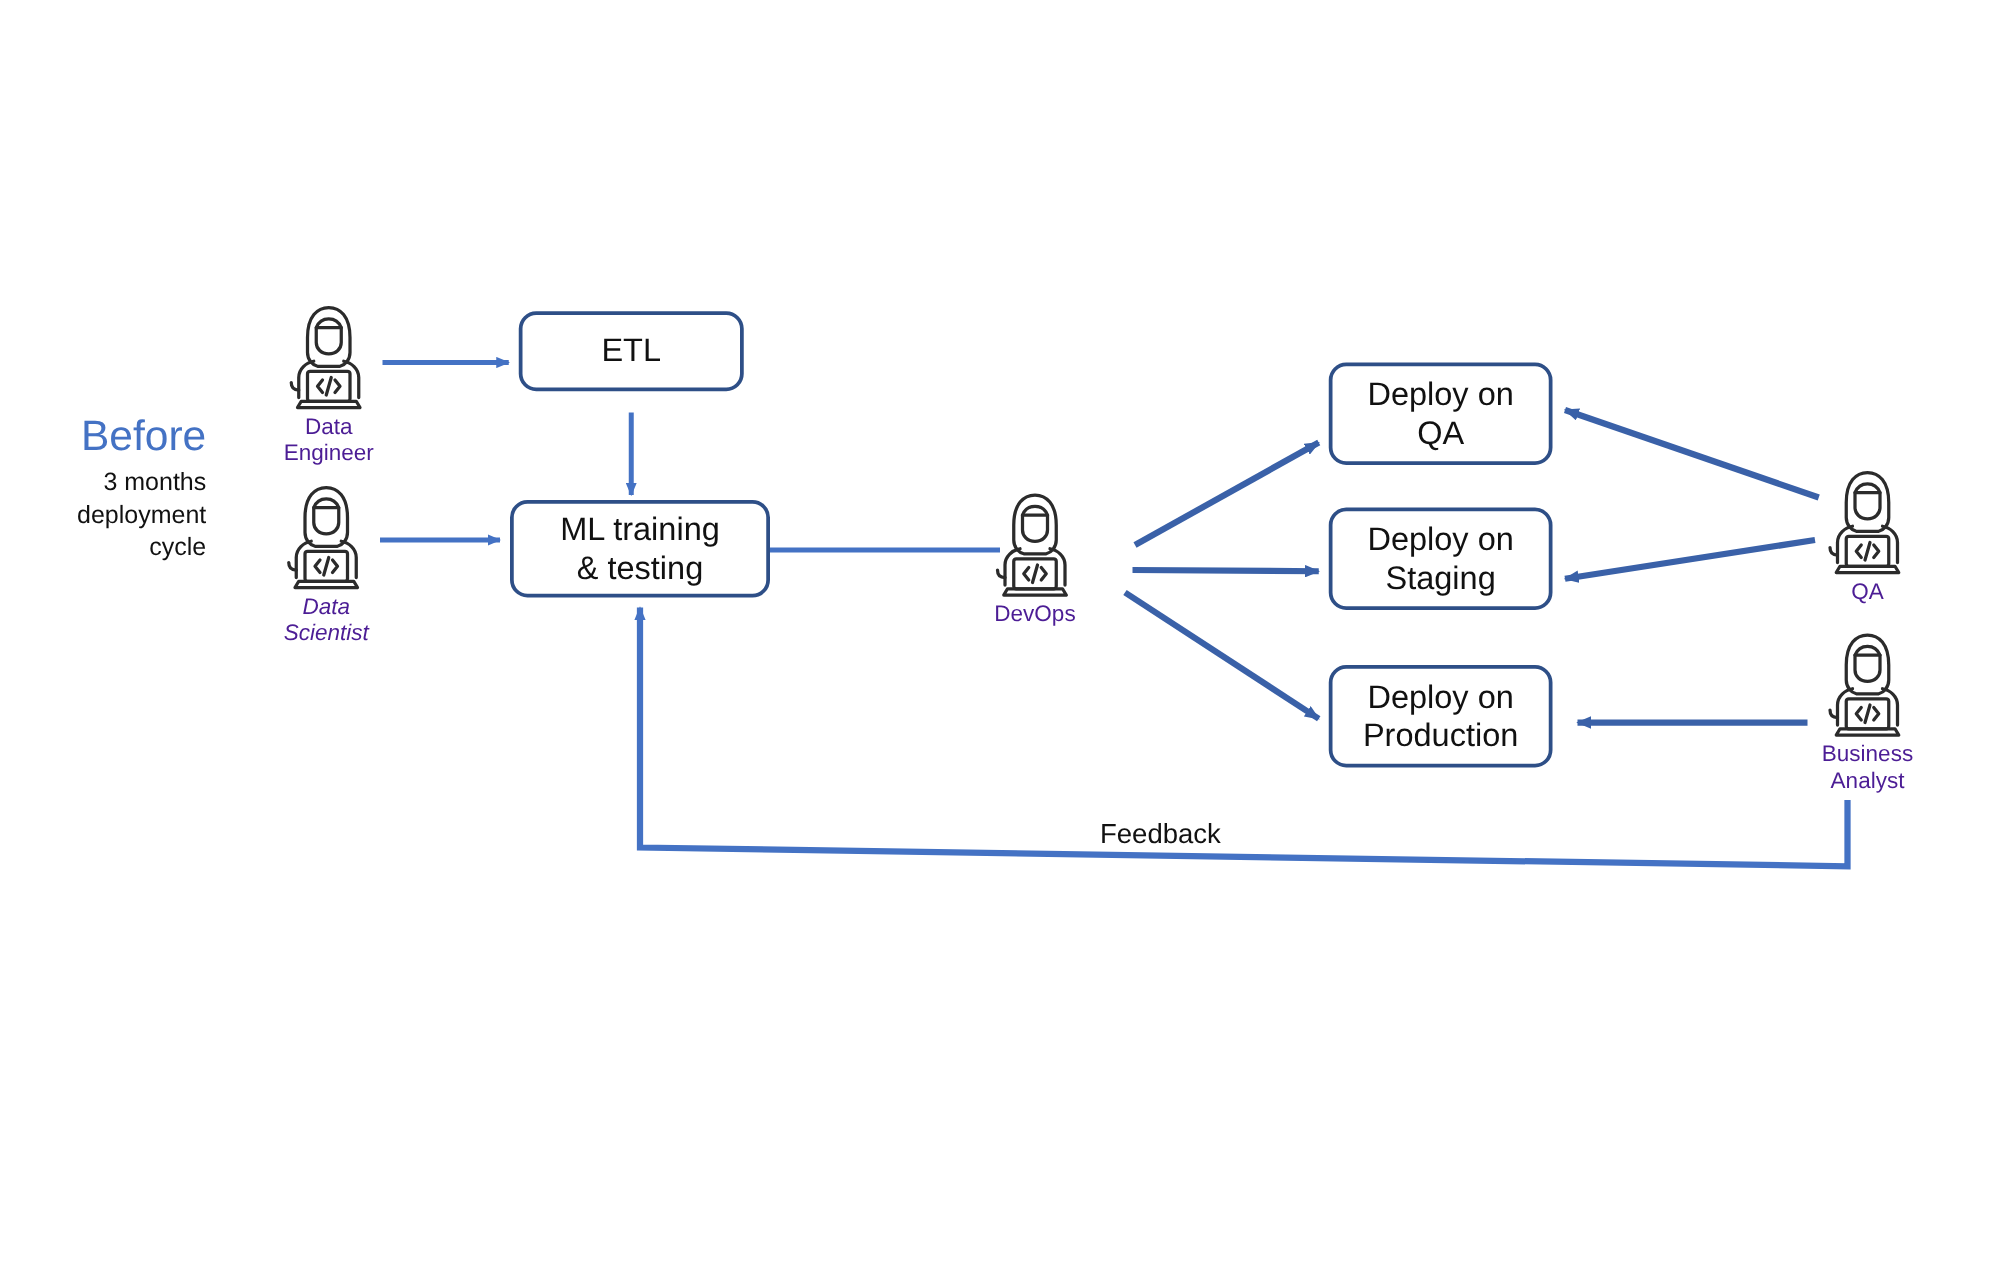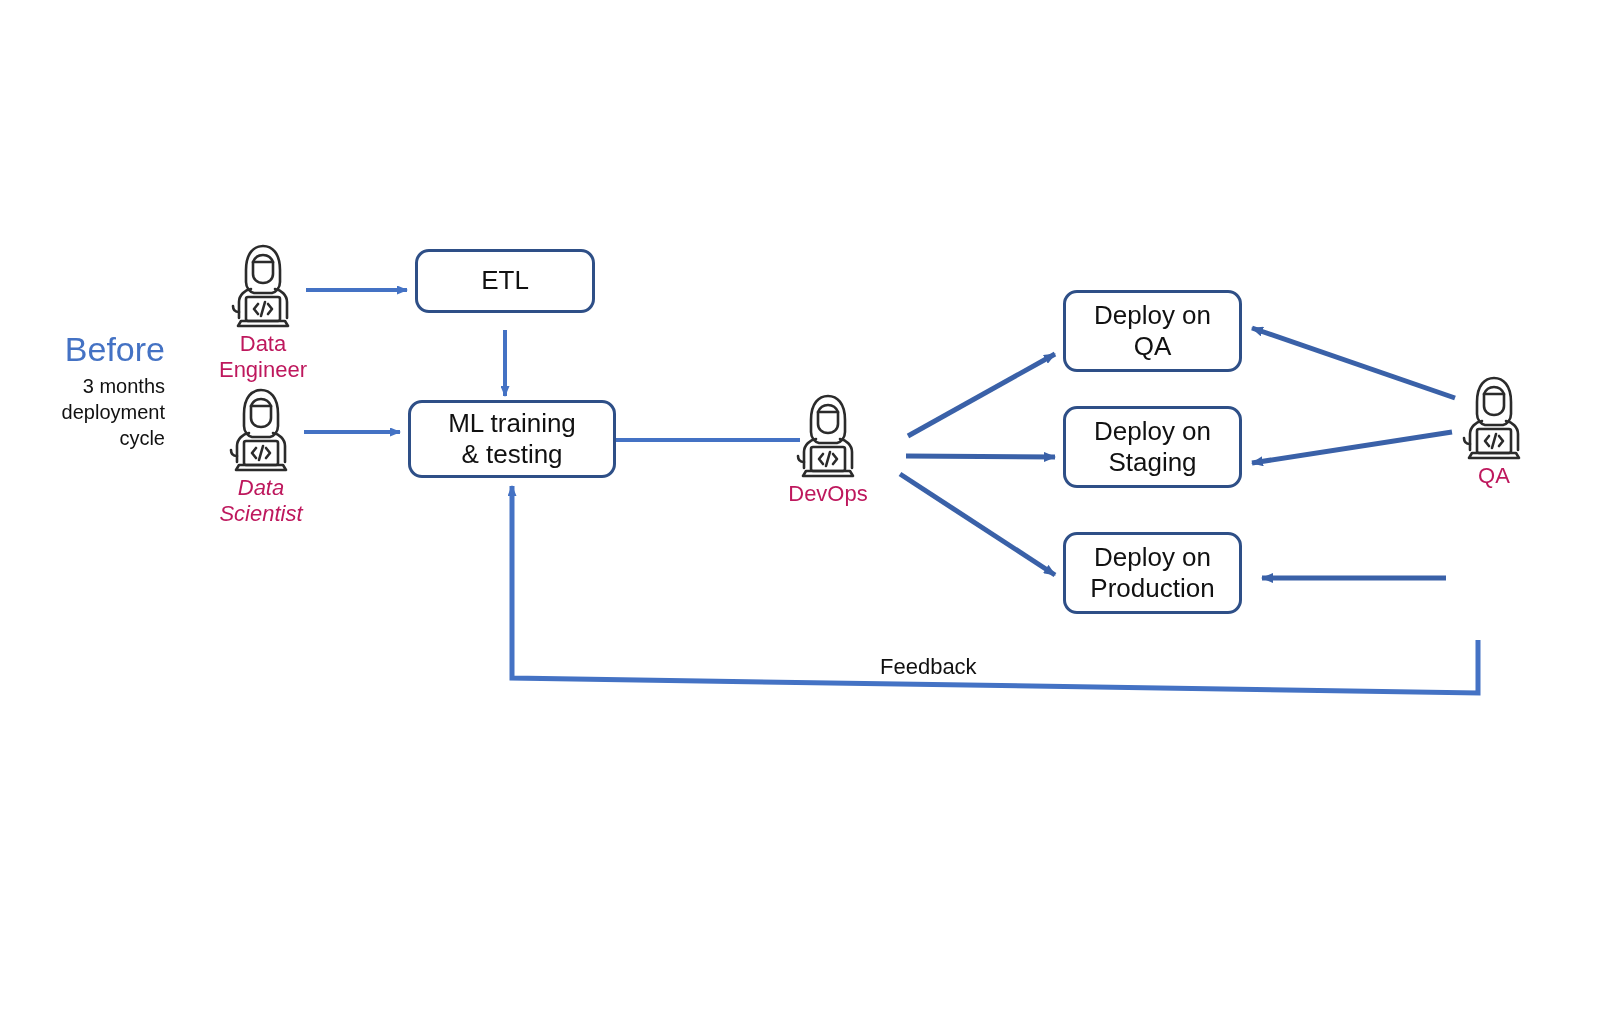--- a/index.html
+++ b/index.html
@@ -71,22 +71,22 @@
     width: 96px;
     text-align: center;
   }
   .person .glyph {
     display: block;
     width: 96px;
     height: 90px;
   }
   .person .plabel {
     display: block;
-    font-size: 22px;
-    color: #be185d;
+    font-size: 18px;
+    color: #4c1d95;
     line-height: 1.18;
     margin-top: 1px;
     white-space: pre-line;
   }
 
   
   .edge-label {
     position: absolute;
     font-size: 22px;
     color: #111111;
@@ -230,16 +230,37 @@
           <path d="M26 81 L70 81 L73 86 L23 86 Z"></path>
           <path d="M43 64 L39 69 L43 74"></path>
           <path d="M53 64 L57 69 L53 74"></path>
           <path d="M50 62 L46 76"></path>
         </g>
       </svg>
     </span>
     <span class="plabel" style="white-space: pre-line;">QA</span>
   </div>
 
+  <div class="person" style="left:1446px; top:502px;">
+    <span class="glyph">
+      <svg viewBox="0 0 96 90" xmlns="http://www.w3.org/2000/svg">
+        <g fill="none" stroke="#2B2B2B" stroke-width="2.6" stroke-linecap="round" stroke-linejoin="round">
+          <path d="M31 30 C31 13, 39 6, 48 6 C57 6, 65 13, 65 30 L65 42 C65 48, 61 52, 57 53 L39 53 C35 52, 31 48, 31 42 Z"></path>
+          <path d="M38 22 L58 22 L58 34 C58 39, 54 43, 48 43 C42 43, 38 39, 38 34 Z"></path>
+          <path d="M38 22 C40 17, 44 15, 48 15 C52 15, 56 17, 58 22"></path>
+          <path d="M24 78 L24 62 C24 55, 30 50, 36 49"></path>
+          <path d="M72 78 L72 62 C72 55, 66 50, 60 49"></path>
+          <path d="M24 72 C20 72, 18 70, 18 66"></path>
+          <rect x="31" y="57" width="34" height="24" rx="2"></rect>
+          <path d="M26 81 L70 81 L73 86 L23 86 Z"></path>
+          <path d="M43 64 L39 69 L43 74"></path>
+          <path d="M53 64 L57 69 L53 74"></path>
+          <path d="M50 62 L46 76"></path>
+        </g>
+      </svg>
+    </span>
+    <span class="plabel" style="white-space: pre-line;">Business
+Analyst</span>
+  </div>
 
   <div class="edge-label" style="left:832px; top:654px;">Feedback</div>
 
 </div>
 
 </body></html>

